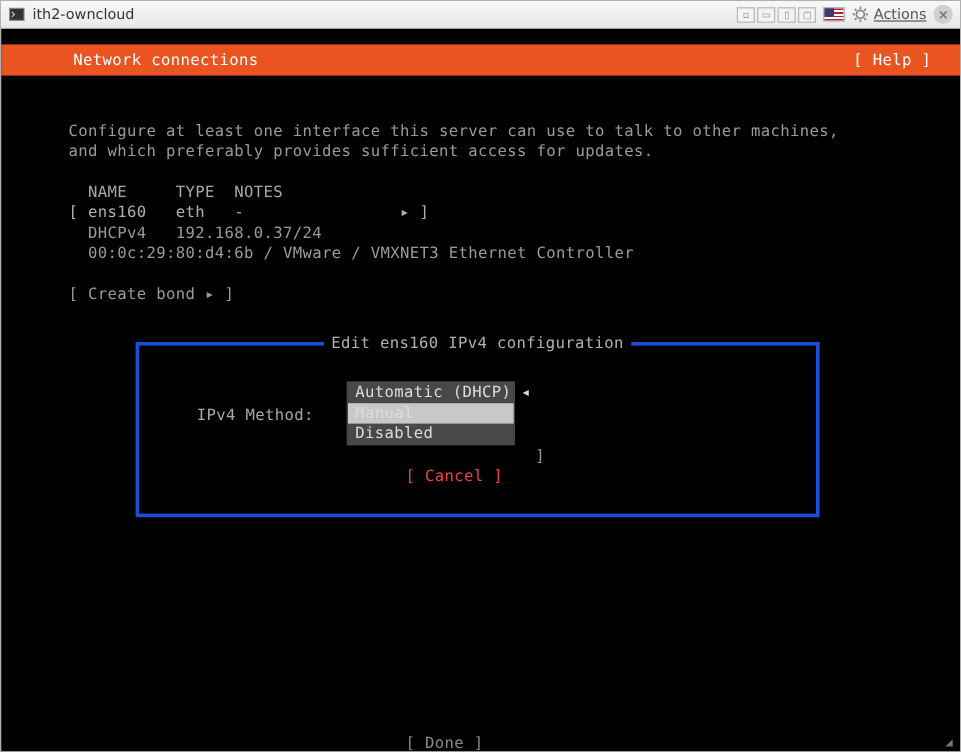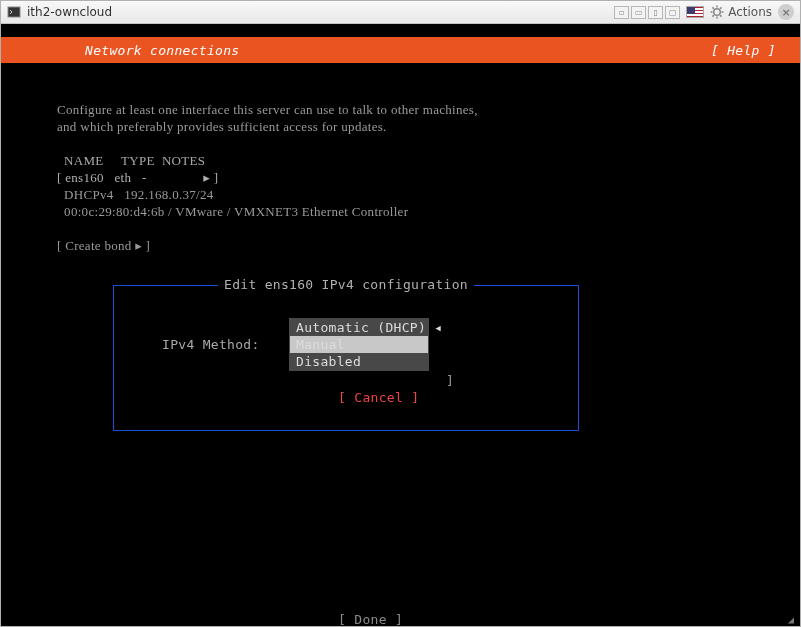--- a/index.html
+++ b/index.html
@@ -51,21 +51,21 @@
         #b22234 0%, #b22234 15%, #fff 15%, #fff 30%,
         #b22234 30%, #b22234 45%, #fff 45%, #fff 60%,
         #b22234 60%, #b22234 75%, #fff 75%, #fff 90%, #b22234 90%);
       position:relative;
       border:1px solid #aaa;
     }
     .titlebar-flag::before{
       content:""; position:absolute; left:0; top:0; width:8px; height:7px; background:#3c3b6e;
     }
     .titlebar-gear { width:14px; height:14px; margin-left:6px; }
-    .titlebar-actions-label { margin-left:4px; color:#555; }
+    .titlebar-actions-label { margin-left:4px; color:#555;text-decoration:underline; }
     .titlebar-close {
       width:16px; height:16px; margin-left:6px;
       border-radius:50%; background:#cfcfcf;
       display:inline-flex; align-items:center; justify-content:center;
       color:#777; font-size:11px; font-weight:bold;
     }
 
     .terminal {
       flex:1;
       background:#000;
@@ -74,39 +74,37 @@
       letter-spacing:0.3px;
     }
     .orange-bar {
       position:absolute;
       left:0; right:0; top:13px;
       height:26px;
       background:#e95420;
       color:#fff;
       display:flex;
       align-items:center;
-      padding: 0 24px 0 84px;
-      font-style: italic;
+      padding: 0 24px 0 60px;
     }
     .orange-bar .help { margin-left:auto; }
     .content {
       position:absolute;
       left:56px; top:60px; right:30px;
       line-height:17px;
       white-space:pre;
       color:#9a9a9a;
-      font-family:Liberation Serif, serif;
     }
     .iface-row { color:#b0b0b0; }
     .col-head { color:#a8a8a8; }
     .dialog {
       position:absolute;
       left:112px; top:261px;
-      width:466px; height:146px;
-      border:1px solid #1d4ed8;
+      width:570px; height:146px;
+      border:3px solid #1d4ed8;
     }
     .dialog-title {
       position:absolute;
       top:-9px; left:0; right:0;
       text-align:center;
       color:#b0b0b0;
     }
     .dialog-title span{
       background:#000; padding:0 6px;
     }

